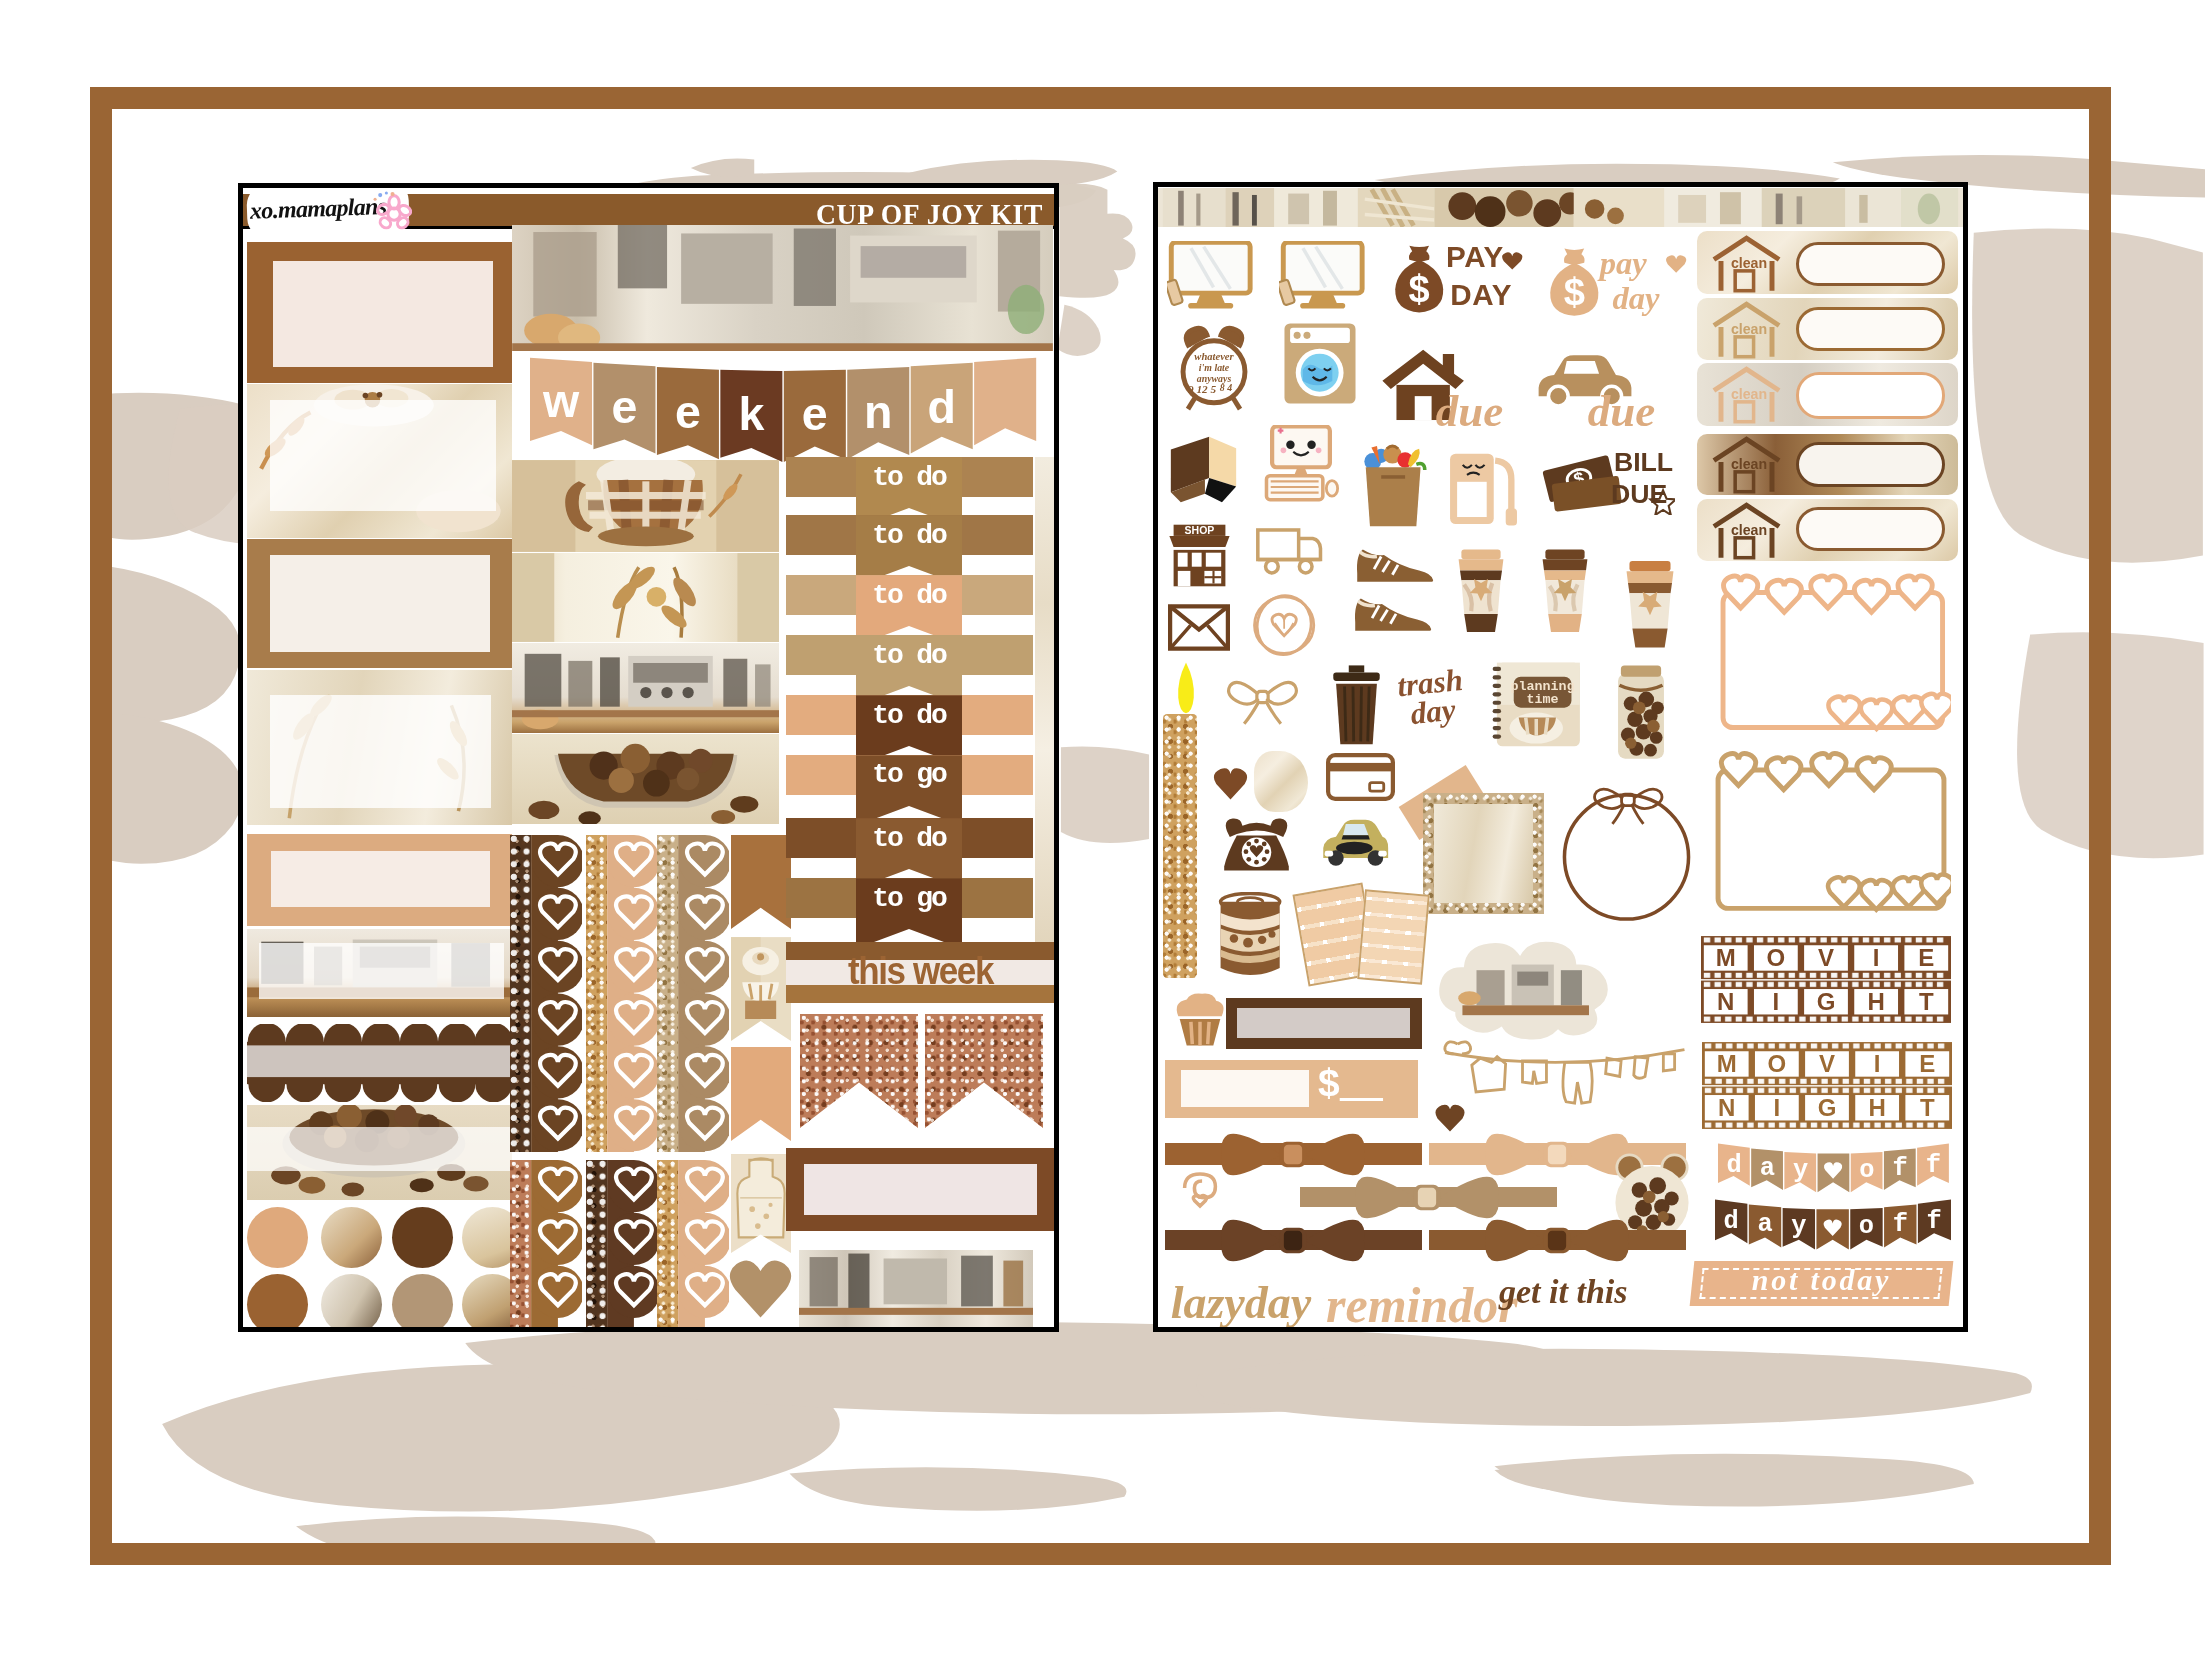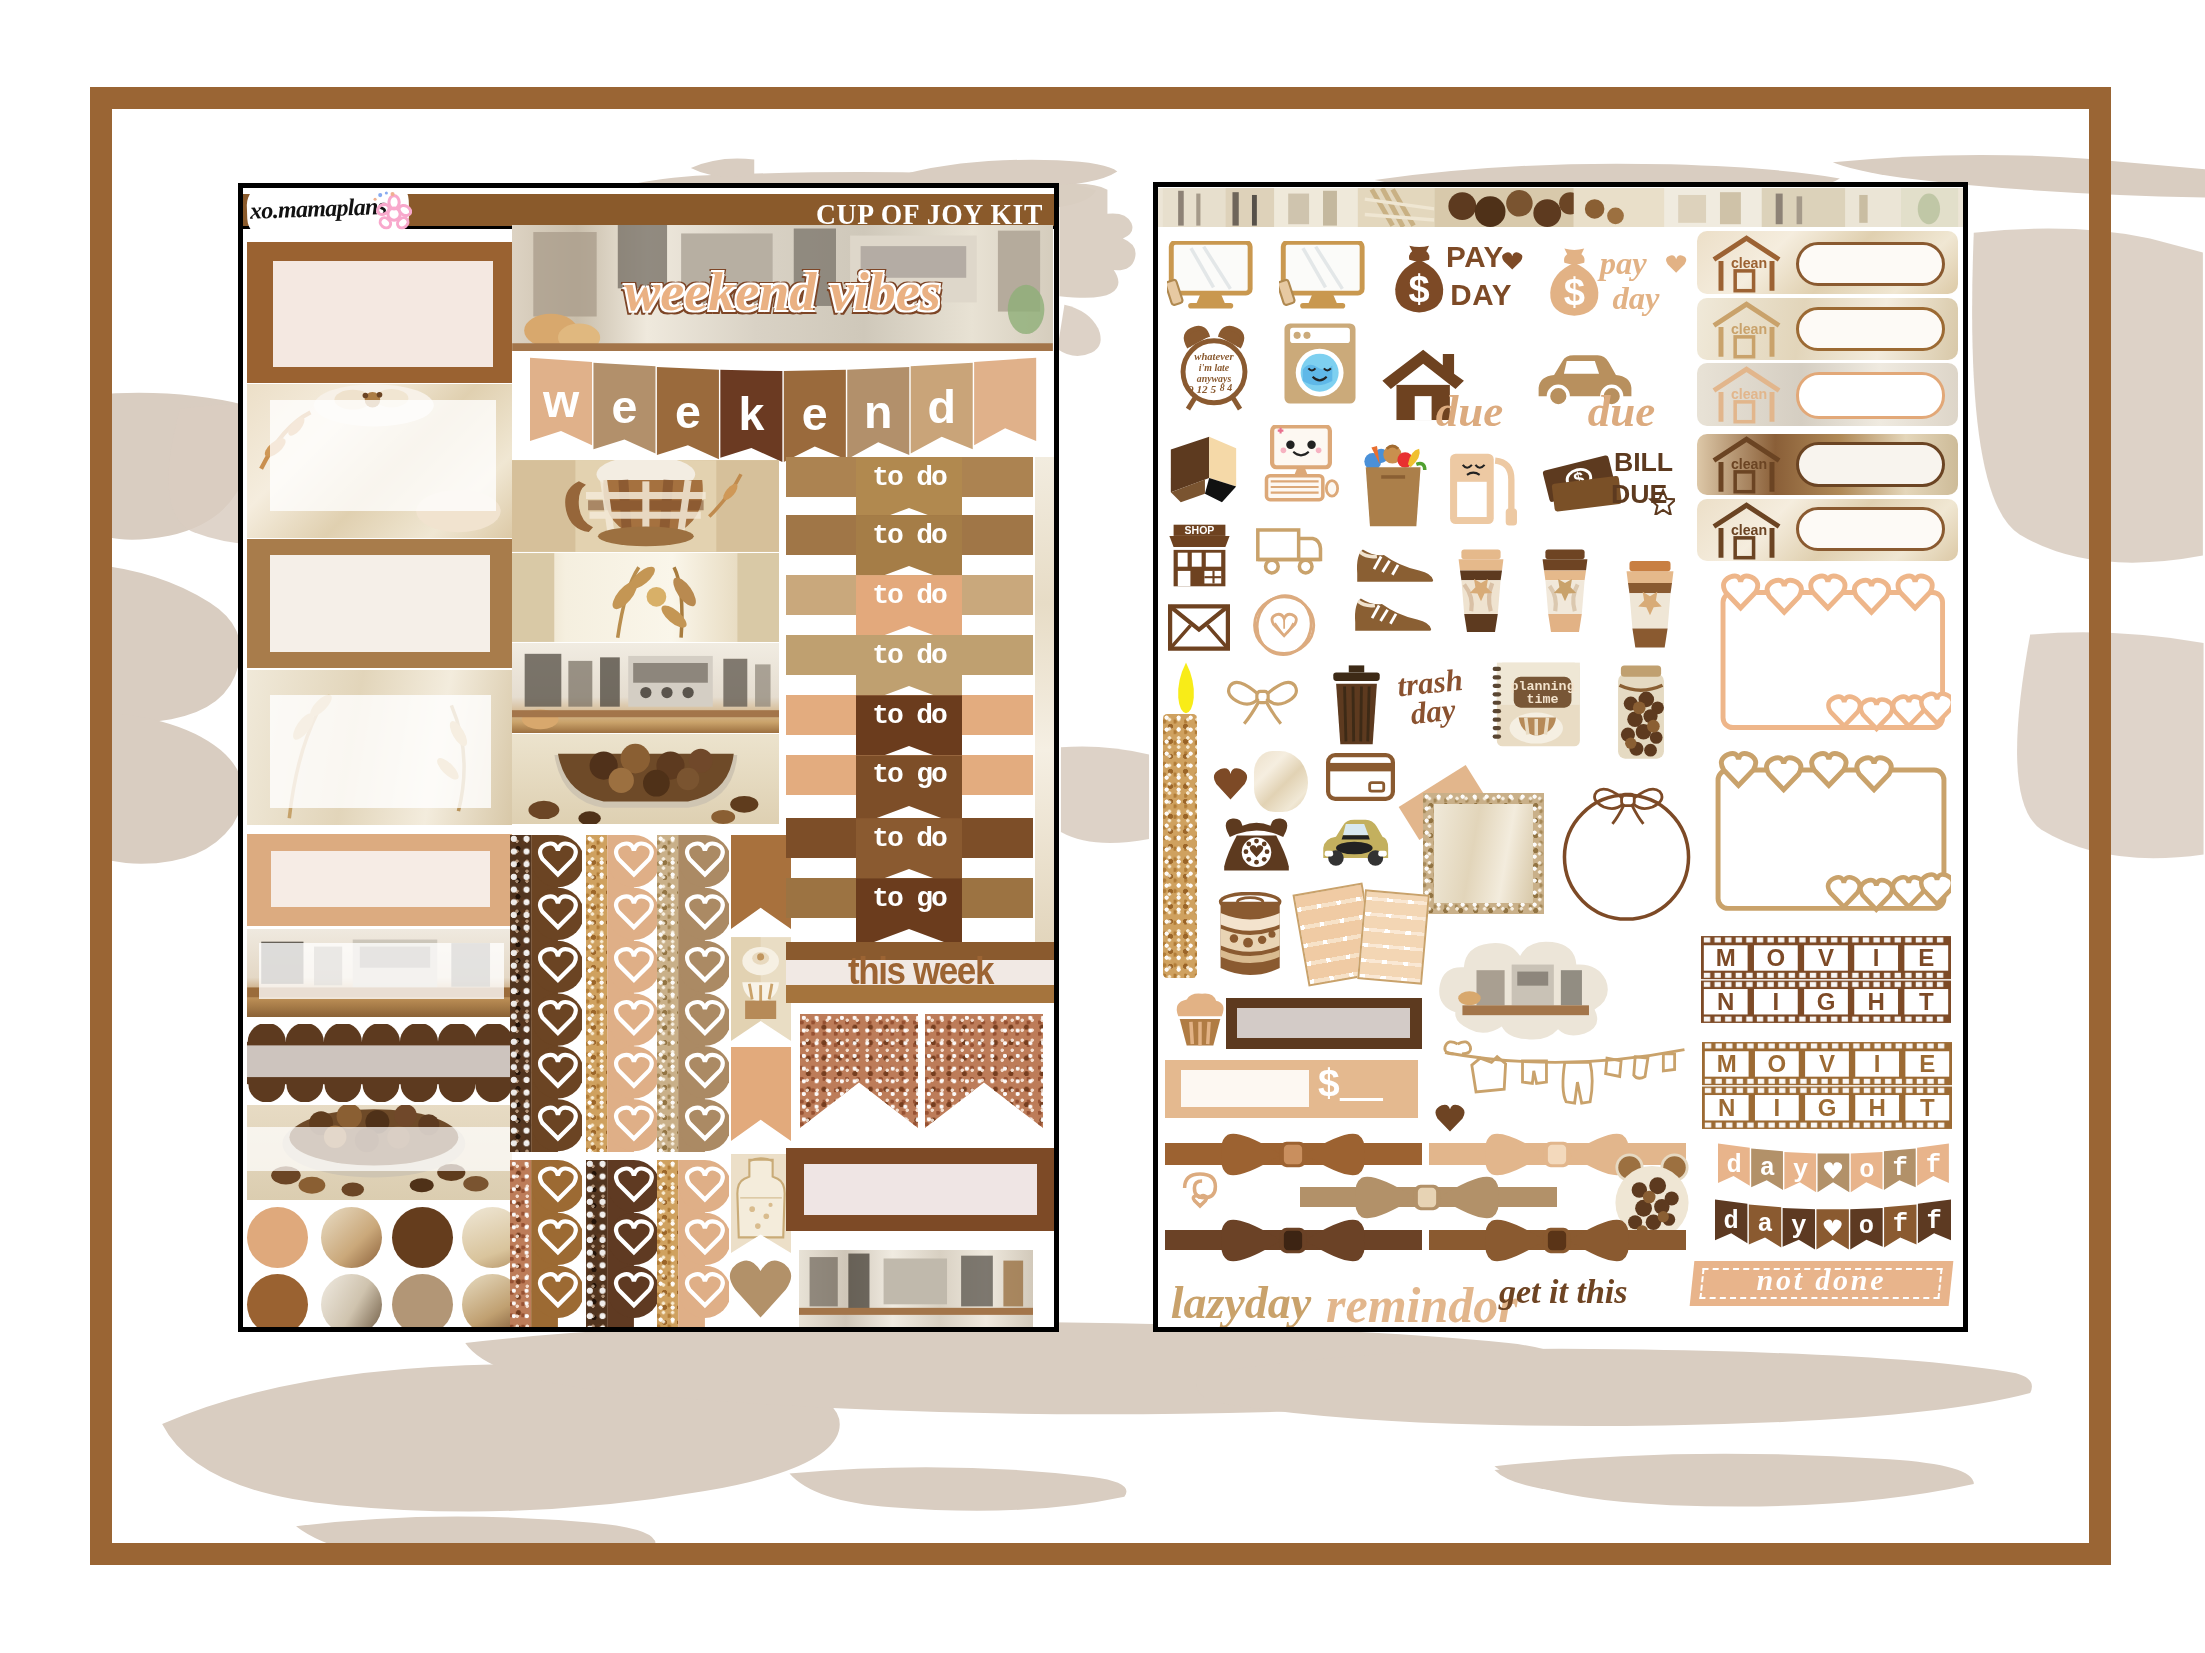--- a/index.html
+++ b/index.html
@@ -227,22 +227,20 @@
         <rect x="480" y="15" width="180" height="95" fill="#ded7ca"></rect>
         <rect x="495" y="30" width="150" height="45" fill="#97908a" opacity=".6"></rect>
         <rect x="690" y="8" width="60" height="115" fill="#b5ab9c"></rect>
         <ellipse cx="55" cy="150" rx="38" ry="24" fill="#d8a86d"></ellipse>
         <ellipse cx="95" cy="160" rx="30" ry="20" fill="#e0b87f"></ellipse>
         <ellipse cx="730" cy="120" rx="26" ry="35" fill="#8faf78" opacity=".8"></ellipse>
         <rect x="0" y="168" width="768" height="11" fill="#a3754a"></rect>
       </svg>
     </div>
 
-    <div class="abs script" style="left:356px;top:73px;width:367px;text-align:center;font-size:54px;color:#eab183;
-         text-shadow:-2.1px -2.1px 0 #fff,2.1px -2.1px 0 #fff,-2.1px 2.1px 0 #fff,2.1px 2.1px 0 #fff,3.5px 3.5px 0 #7d4526,-3.5px 3.5px 0 #7d4526,3.5px -3.5px 0 #7d4526,-3.5px -3.5px 0 #7d4526;">weekend vibes</div>
 
     <svg class="abs" style="left:287px;top:164px;" width="509" height="120" viewBox="0 0 722 170">
       <g font-family="Liberation Sans, sans-serif" font-size="66" font-weight="bold" fill="#ffffff" text-anchor="middle">
         <path d="M 0,8 L 88,14 L 88,132 L 44,112 L 0,126 Z" fill="#e0b18a"></path>
         <text x="44" y="92">w</text>
         <path d="M 90,15 L 178,20 L 178,144 L 134,124 L 90,138 Z" fill="#b2906b"></path>
         <text x="134" y="101">e</text>
         <path d="M 180,21 L 268,25 L 268,152 L 224,132 L 180,146 Z" fill="#9a6a3c"></path>
         <text x="224" y="108">e</text>
         <path d="M 270,25 L 358,27 L 358,156 L 314,136 L 270,150 Z" fill="#6b3a22"></path>
@@ -829,21 +827,21 @@
           <text x="215" y="50">o</text>
         <path d="M 240,13 L 286,9 L 286,66 L 263,56 L 240,70 Z" fill="#8a5a30"></path>
           <text x="263" y="47">f</text>
         <path d="M 288,8 L 335,2 L 335,60 L 311,50 L 288,64 Z" fill="#5d3a22"></path>
           <text x="311" y="42">f</text>
       </g>
     </svg>
 
     <div class="abs" style="left:534px;top:1074px;width:259px;height:45px;background:#e8b48b;transform:skewX(-6deg);"></div>
     <div class="abs" style="left:543px;top:1081px;width:240px;height:31px;border:2.8px dashed #ffffff;transform:skewX(-6deg);"></div>
-    <div class="abs script" style="left:534px;top:1076px;width:259px;text-align:center;font-size:30px;color:#ffffff;letter-spacing:2.8px;">not done</div>
+    <div class="abs script" style="left:534px;top:1076px;width:259px;text-align:center;font-size:30px;color:#ffffff;letter-spacing:2.8px;">not today</div>
 
     <svg class="abs" style="left:8.5px;top:54px;" width="86" height="69" viewBox="0 0 122 98">
       <rect x="6" y="2" width="112" height="72" rx="6" fill="#fbfbf9" stroke="#c9984f" stroke-width="7"></rect>
       <g stroke="#d4dade" stroke-width="5" opacity=".6">
           <line x1="34" y1="10" x2="66" y2="66"></line>
           <line x1="52" y1="8" x2="90" y2="68"></line>
         </g>
       <path d="M 48,74 L 76,74 L 82,88 L 42,88 Z" fill="#c9984f"></path>
       <rect x="30" y="88" width="64" height="8" rx="4" fill="#c9984f"></rect>
       <rect x="2" y="56" width="16" height="34" rx="4" fill="#e7c9a2" stroke="#b08950" stroke-width="3" transform="rotate(-18 10 73)"></rect>

